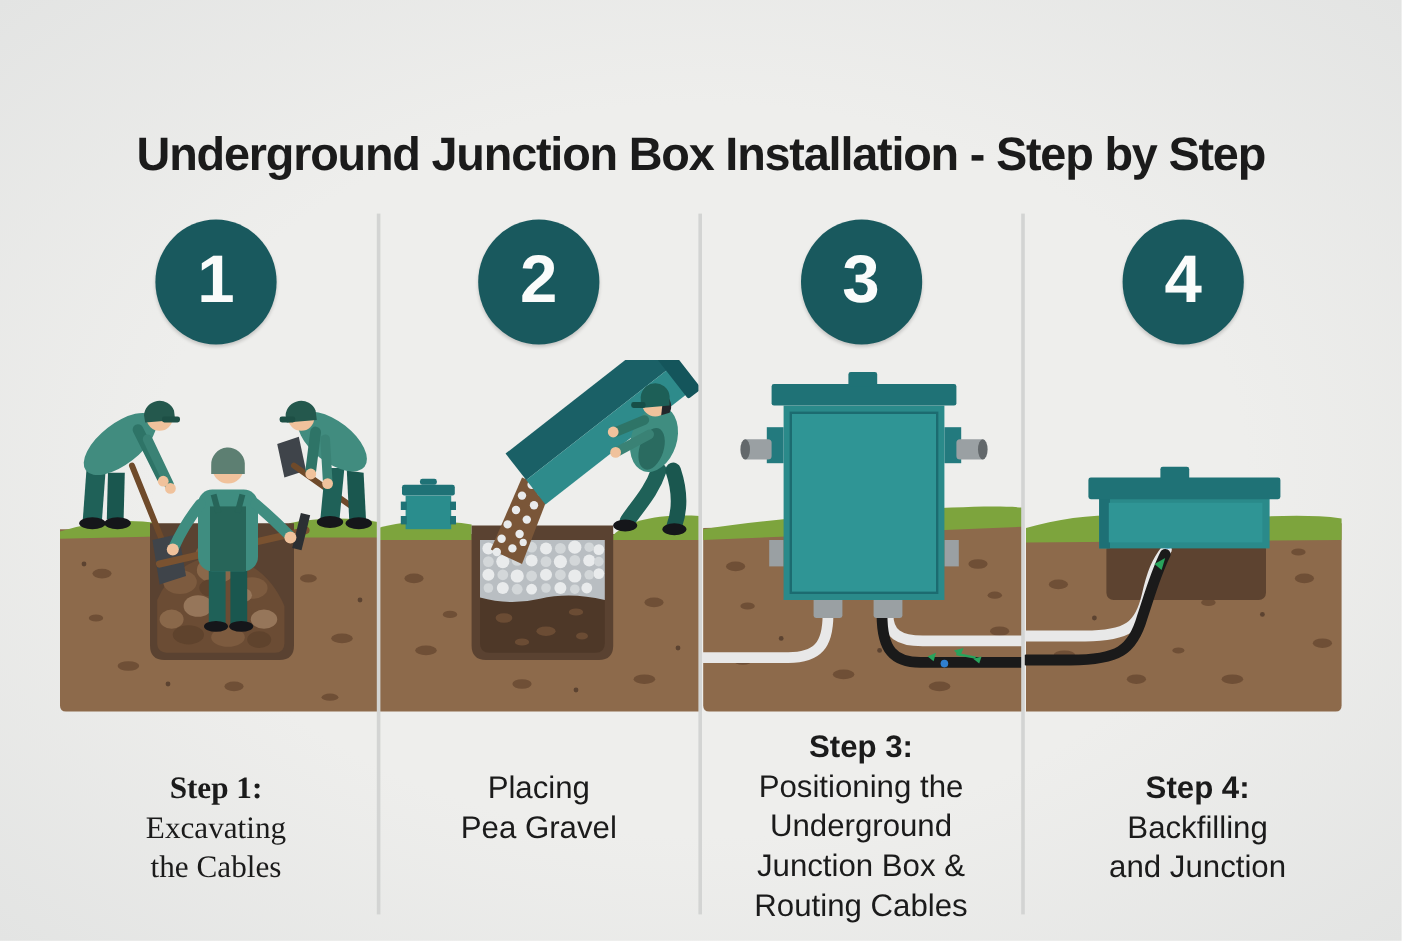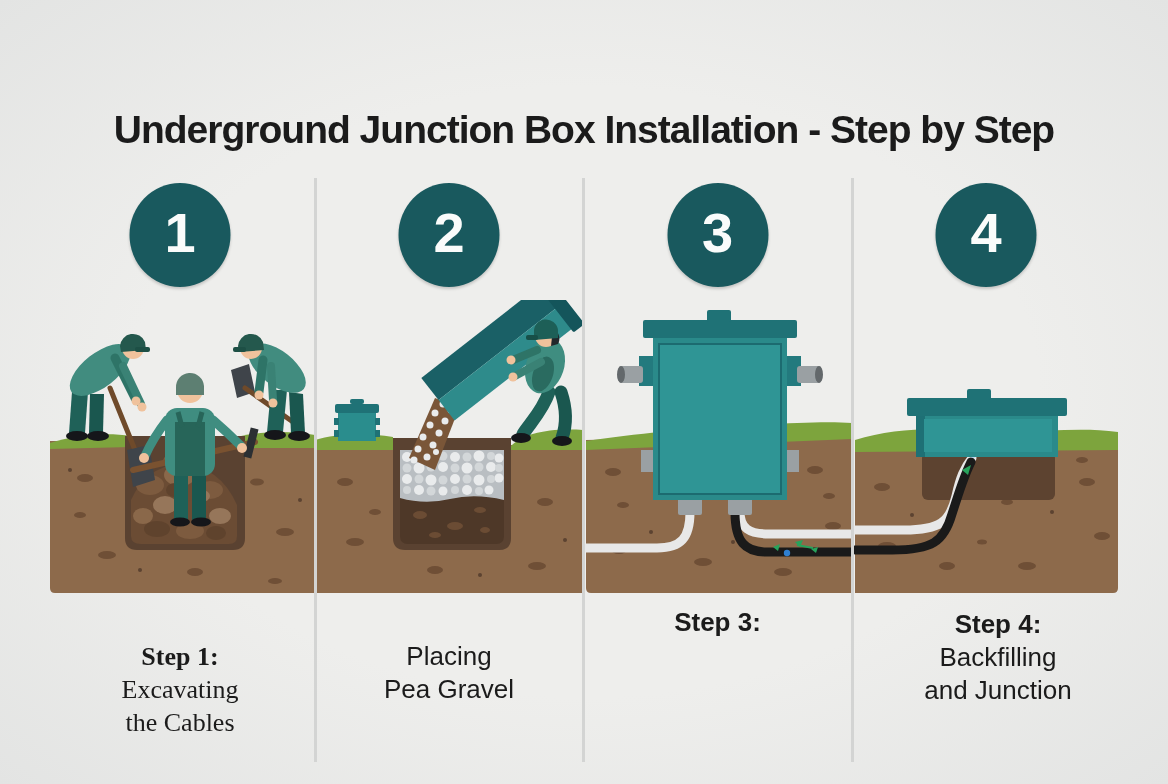--- a/index.html
+++ b/index.html
@@ -336,20 +336,24 @@
         <rect x="145" y="198" width="24" height="17" rx="2" fill="#9aa0a3"></rect>
         <rect x="70" y="38" width="134" height="162" fill="#2a8a8a"></rect>
         <rect x="76" y="44" width="122" height="150" fill="#2f9595" stroke="#1c6b70" stroke-width="2"></rect>
         <rect x="60" y="20" width="154" height="18" rx="2" fill="#1f7276"></rect>
         <rect x="124" y="10" width="24" height="12" rx="2" fill="#1f7276"></rect>
       </g>
     </svg>
 
     <div class="caption" style="top:606px;">
       <div class="cap-label">Step 3:</div>
+      <div class="cap-text">Positioning the
+Underground
+Junction Box &amp;
+Routing Cables</div>
     </div>
   </section>
 
   <section class="step-column" style="left:852px;width:268px;">
     <div class="badge">
       <span>4</span>
     </div>
 
     <svg class="scene" width="268" height="300" viewBox="0 0 268 300">
       <g>
@@ -385,21 +389,21 @@
 
       <g>
         <rect x="64" y="113" width="142" height="44" fill="#2a8a8a"></rect>
         <rect x="64" y="113" width="9" height="44" fill="#1e7075"></rect>
         <rect x="72" y="119" width="128" height="33" fill="#2f9595"></rect>
         <rect x="55" y="98" width="160" height="18" rx="2" fill="#1f7276"></rect>
         <rect x="115" y="89" width="24" height="11" rx="2" fill="#1f7276"></rect>
       </g>
     </svg>
 
-    <div class="caption" style="top:608px;margin-left:24px;">
+    <div class="caption" style="top:640px;margin-left:24px;">
       <div class="cap-label">Step 4:</div>
       <div class="cap-text">Backfilling
 and Junction</div>
     </div>
   </section>
 
   <div class="divider" style="left:314px;"></div>
   <div class="divider" style="left:582px;"></div>
   <div class="divider" style="left:851px;"></div>
 

